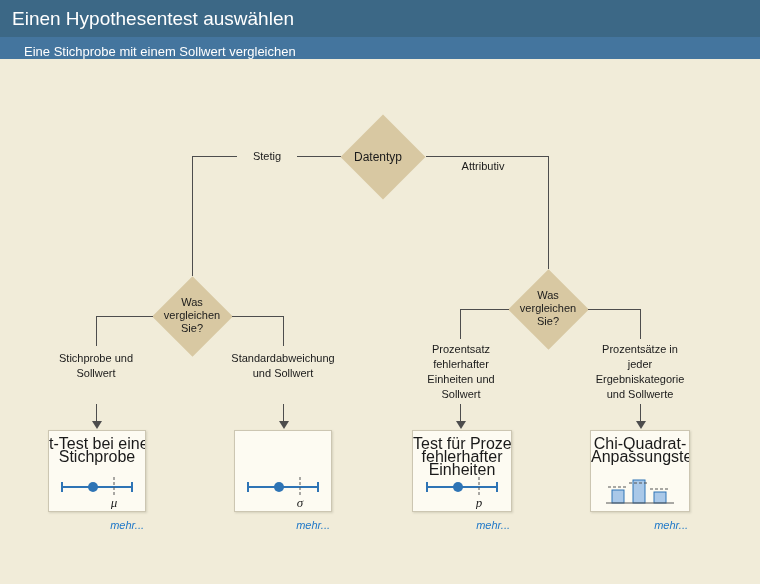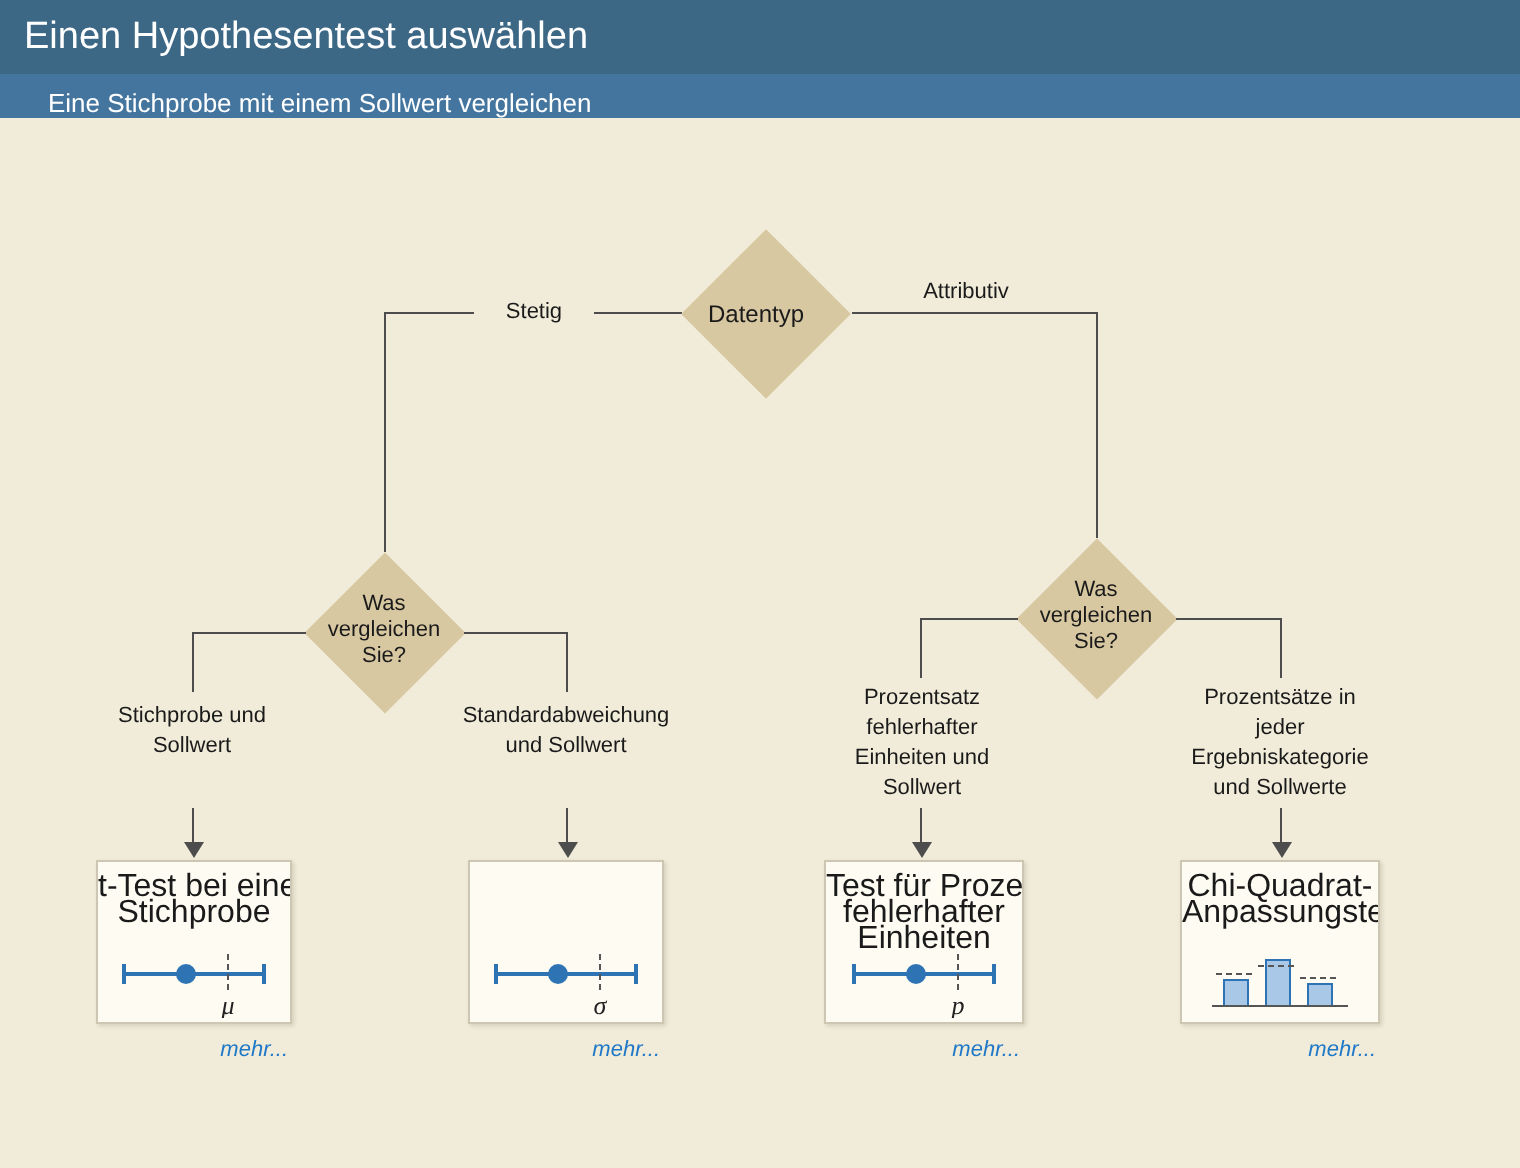--- a/index.html
+++ b/index.html
@@ -53,21 +53,21 @@
   <div class="hdr-sub">
     <span>Eine Stichprobe mit einem Sollwert vergleichen</span>
   </div>
 
   <div class="hl" style="left:192px;top:156px;width:149px"></div>
   <div class="vl" style="left:192px;top:156px;height:120px"></div>
   <div class="hl" style="left:426px;top:156px;width:122px"></div>
   <div class="vl" style="left:548px;top:156px;height:113px"></div>
 
   <div class="edge-label" style="left:237px;top:149px;width:60px">Stetig</div>
-  <div class="edge-label" style="left:450px;top:139px;width:66px">Attributiv</div>
+  <div class="edge-label" style="left:450px;top:159px;width:66px">Attributiv</div>
 
   <div class="diamond" style="left:353px;top:127px;width:60px;height:60px"></div>
   <div class="diamond-label root-label" style="left:338px;top:150px;width:80px">Datentyp</div>
 
   <div class="diamond" style="left:164px;top:288px;width:57px;height:57px"></div>
   <div class="diamond-label" style="left:152px;top:296px;width:80px">Was
 vergleichen
 Sie?</div>
 
   <div class="diamond" style="left:520px;top:281px;width:57px;height:57px"></div>

